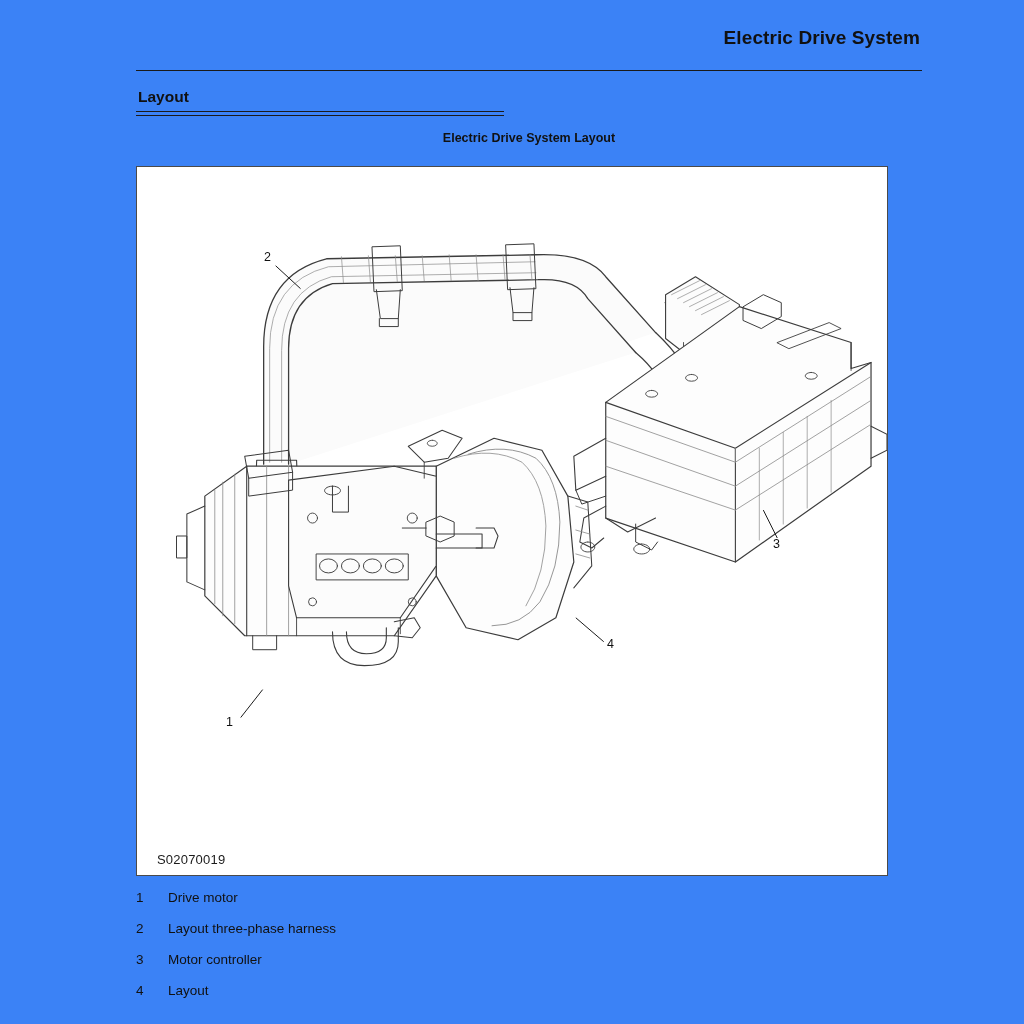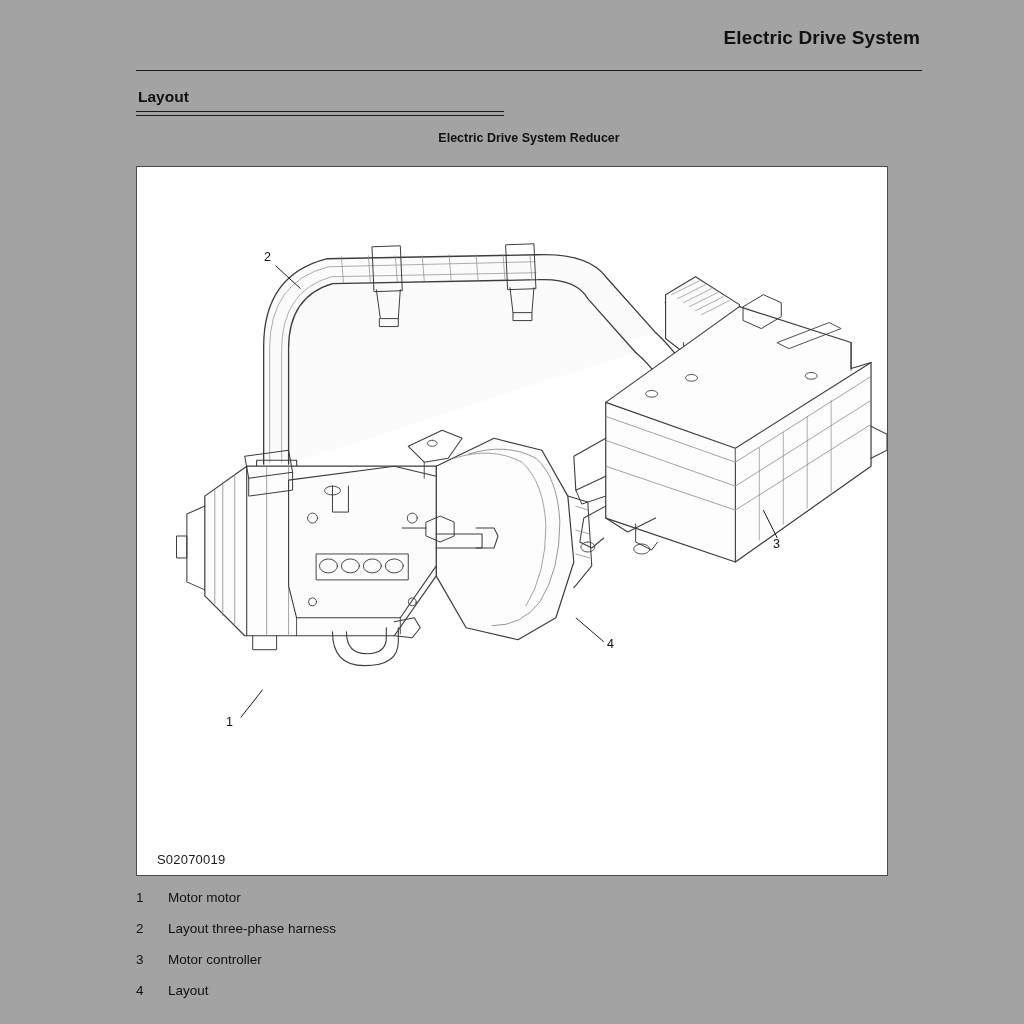--- a/index.html
+++ b/index.html
@@ -9,21 +9,21 @@
     width: 1024px;
     height: 1024px;
     background: #ffffff;
     font-family: "Liberation Sans", sans-serif;
     color: #1a1a1a;
   }
   .page {
     position: relative;
     width: 1024px;
     height: 1024px;
-    background: #a3a3a3;
+    background: #3b82f6;
   }
 
   
   .doc-header {
     position: absolute;
     top: 28px;
     left: 136px;
     right: 102px;
     height: 48px;
   }
@@ -132,21 +132,21 @@
   <div class="doc-header">
     <div class="title">Electric Drive System</div>
     <div class="header-rule"></div>
   </div>
 
   <div class="section-block">
     <div class="section-title">Layout</div>
     <div class="section-underline2"></div>
   </div>
 
-  <div class="figure-caption">Electric Drive System Reducer</div>
+  <div class="figure-caption">Electric Drive System Layout</div>
 
   <div class="figure-frame">
 
     <svg class="fig-svg" viewBox="0 0 752 710">
       <g fill="none" stroke="#3c3c3c" stroke-width="1.1" stroke-linejoin="round" stroke-linecap="round">
 
         <path d="M127 298 L127 180 Q127 108 190 92 L400 88 Q452 86 470 110 L520 166" stroke-width="1.3" fill="#fbfbfb"></path>
         <path d="M152 298 L152 182 Q152 130 196 117 L402 113 Q440 111 452 132 L500 186" stroke-width="1.3" fill="#fbfbfb"></path>
 
         <path d="M133 296 L133 182 Q133 115 192 100 L399 95" stroke-width="0.7" stroke="#8a8a8a"></path>
@@ -305,21 +305,21 @@
     <div class="callout c2">2</div>
     <div class="callout c3">3</div>
     <div class="callout c4">4</div>
 
     <div class="figure-id">S02070019</div>
   </div>
 
   <div class="legend">
     <div class="legend-row">
       <div class="legend-num">1</div>
-      <div class="legend-label">Motor motor</div>
+      <div class="legend-label">Drive motor</div>
     </div>
     <div class="legend-row">
       <div class="legend-num">2</div>
       <div class="legend-label">Layout three-phase harness</div>
     </div>
     <div class="legend-row">
       <div class="legend-num">3</div>
       <div class="legend-label">Motor controller</div>
     </div>
     <div class="legend-row">

